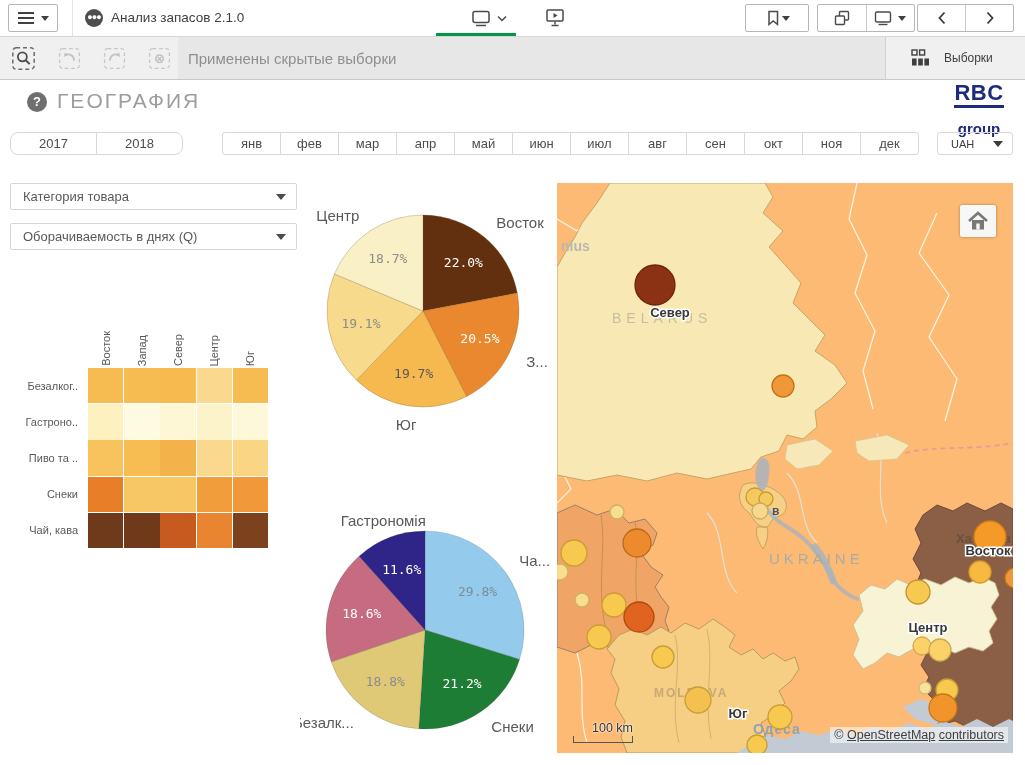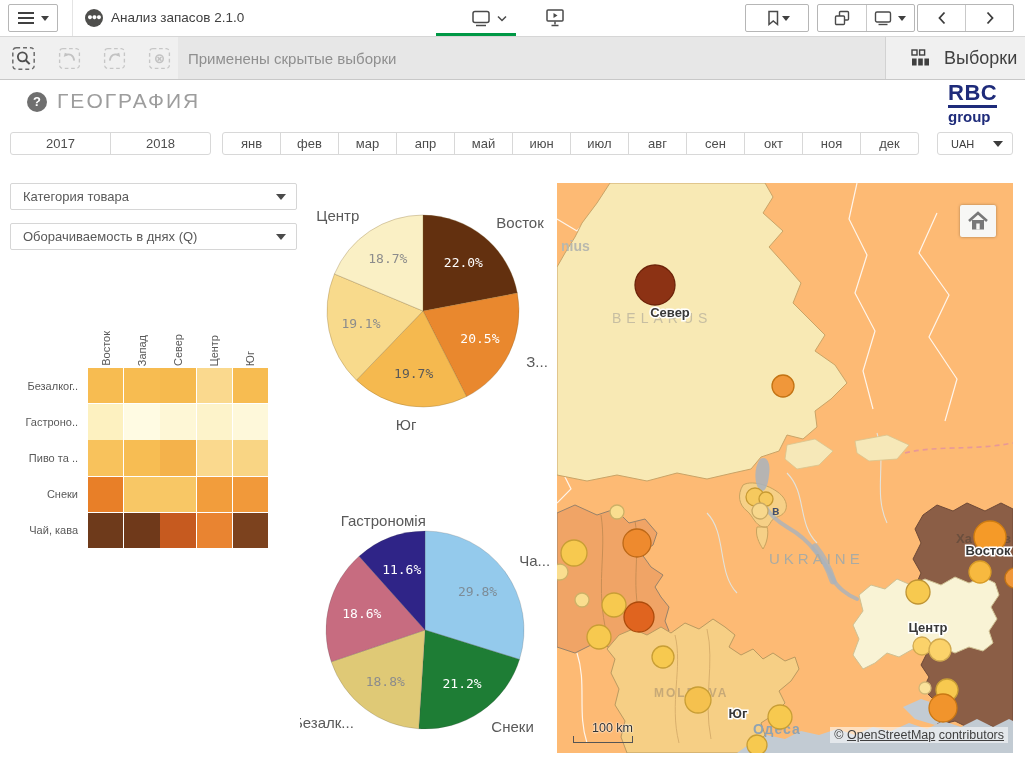--- a/index.html
+++ b/index.html
@@ -27,28 +27,28 @@
   .bookmark-grp{left:745px;width:64px;gap:0;}
   .sheets-grp{left:817px;width:98px;}
   .nav-grp{left:917px;width:97px;}
 
   
   .selbar{position:absolute;left:0;top:37px;width:1025px;height:43px;background:#e7e7e7;border-bottom:1px solid #c8c8c8;box-sizing:border-box;}
   .selbar-icons{position:absolute;left:0;top:0;width:178px;height:42px;background:#f0f0f0;display:flex;align-items:center;gap:20px;padding-left:10px;box-sizing:border-box;}
   .selbar-icons svg{cursor:pointer;}
   .selbar-msg{position:absolute;left:188px;top:0;height:42px;display:flex;align-items:center;font-size:15px;color:#8f8f8f;}
   .selbar-right{position:absolute;right:0;top:0;width:140px;height:42px;background:#f0f0f0;border-left:1px solid #d2d2d2;display:flex;align-items:center;gap:13px;padding-left:25px;box-sizing:border-box;cursor:pointer;}
-  .selbar-right .lbl{font-size:18px;color:#404040;}
+  .selbar-right .lbl{font-size:12px;color:#404040;}
 
   
   .help-circ{position:absolute;left:27px;top:92px;width:20px;height:20px;border-radius:50%;background:#6f6f6f;color:#fff;font-size:13px;font-weight:bold;text-align:center;line-height:20px;}
   .page-title{position:absolute;left:57px;top:89px;font-size:21px;font-weight:500;letter-spacing:2px;color:#9d9d9d;}
-  .rbc{position:absolute;left:948px;top:82px;width:62px;text-align:left;color:#1e2b7a;line-height:1;}
+  .rbc{position:absolute;left:948px;top:82px;width:62px;text-align:center;color:#1e2b7a;line-height:1;}
   .rbc .t{font-size:22px;font-weight:800;letter-spacing:.5px;border-bottom:3px solid #1e2b7a;display:inline-block;padding-bottom:1px;}
-  .rbc .b{font-size:15px;font-weight:700;margin-top:1px;}
+  .rbc .b{font-size:15px;font-weight:700;margin-top:13px;}
 
   
   .fgroup{position:absolute;top:132px;height:23px;display:flex;border:1px solid #d8d8d8;border-radius:3px;background:#fff;box-sizing:border-box;}
   .fcell{flex:1;display:flex;align-items:center;justify-content:center;font-size:13px;color:#4d4d4d;border-right:1px solid #d8d8d8;cursor:pointer;white-space:nowrap;}
   .fcell:last-child{border-right:none;}
   .uah-box{position:absolute;left:937px;top:132px;width:76px;height:23px;border:1px solid #d8d8d8;border-radius:3px;display:flex;align-items:center;justify-content:space-between;padding:0 9px 0 13px;box-sizing:border-box;cursor:pointer;}
   .uah-box .v{font-size:11px;color:#3c3c3c;text-align:center;}
   .dcaret{width:0;height:0;border-left:5px solid transparent;border-right:5px solid transparent;border-top:6px solid #3c3c3c;}
 
   
@@ -192,21 +192,21 @@
     </div>
   </div>
 
   <div class="help-circ">?</div>
   <div class="page-title">ГЕОГРАФИЯ</div>
   <div class="rbc">
     <div class="t">RBC</div>
     <div class="b">group</div>
   </div>
 
-  <div class="fgroup" style="left:10px;width:201px;">
+  <div class="fgroup" style="left:10px;width:173px;border-radius:8px;">
       <div class="fcell">2017</div>
       <div class="fcell">2018</div>
     </div>
   <div class="fgroup" style="left:222px;width:697px;">
       <div class="fcell">янв</div>
       <div class="fcell">фев</div>
       <div class="fcell">мар</div>
       <div class="fcell">апр</div>
       <div class="fcell">май</div>
       <div class="fcell">июн</div>

